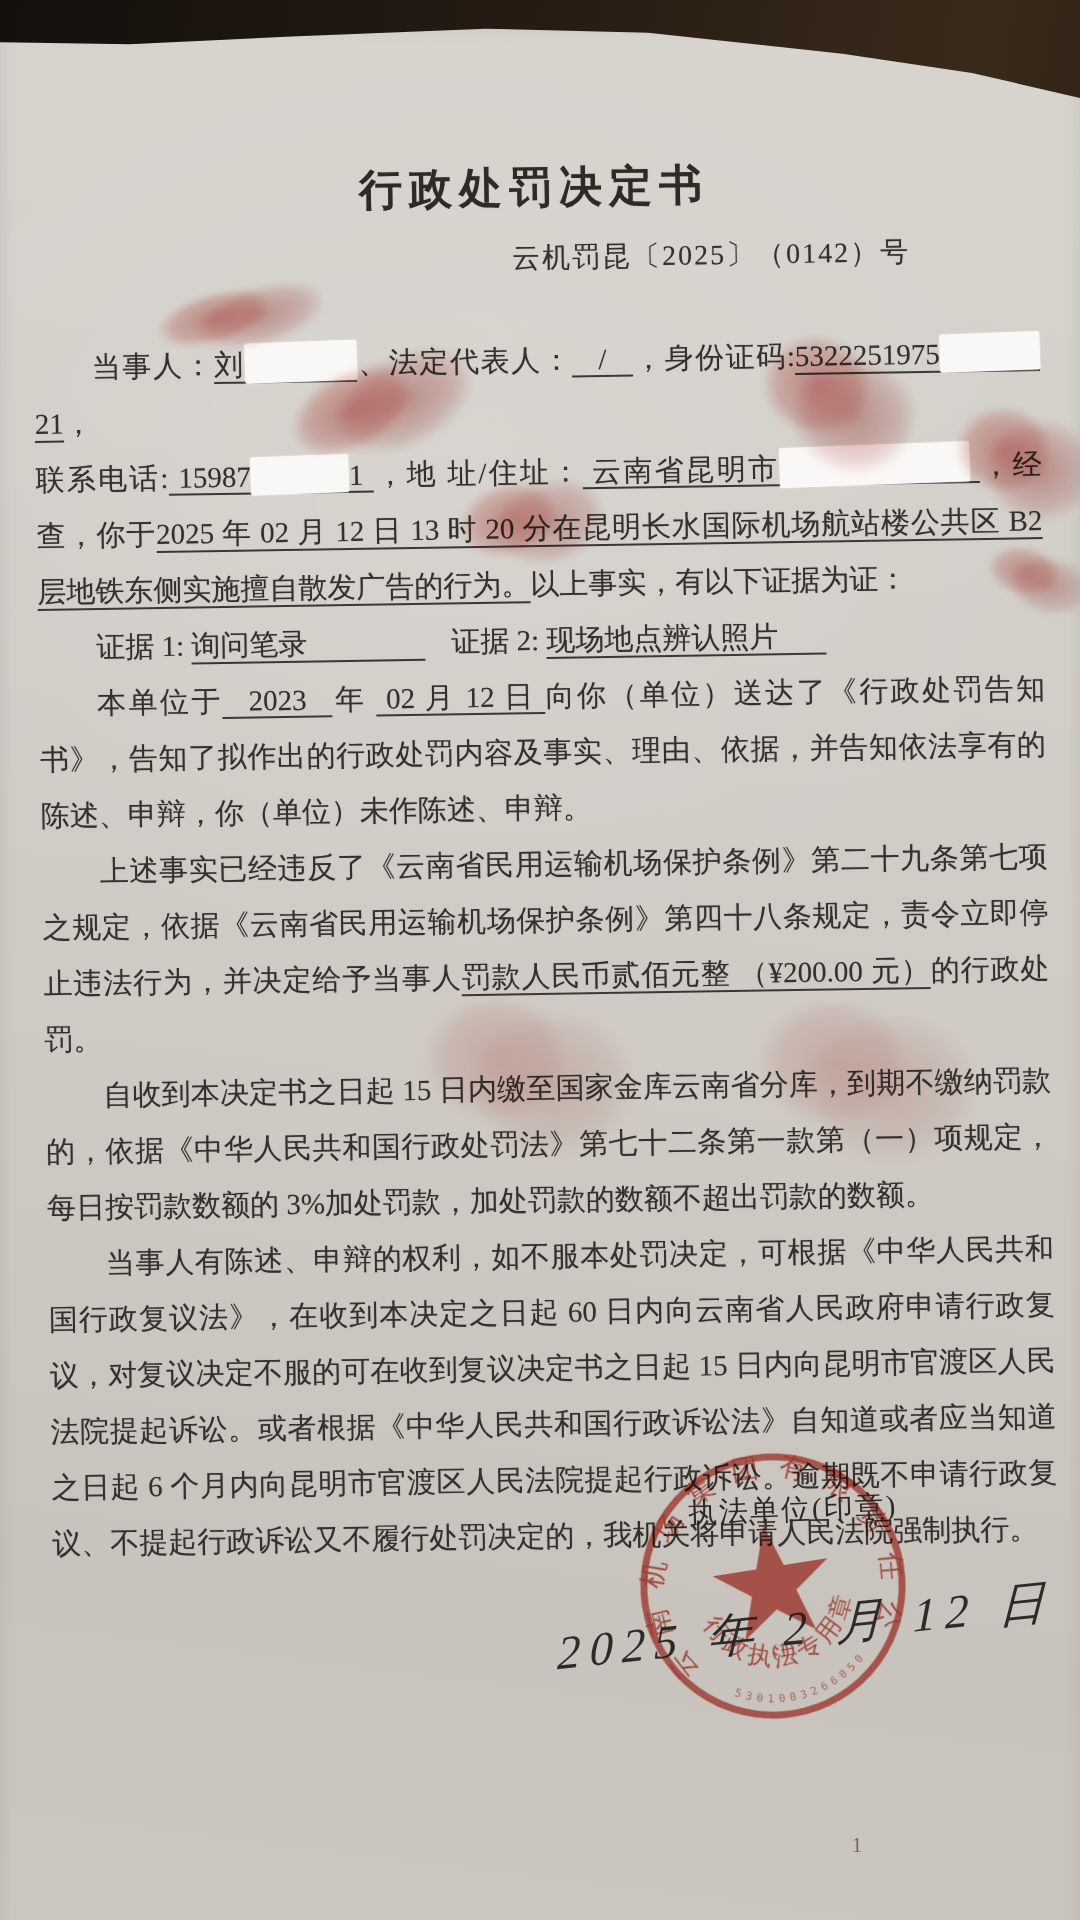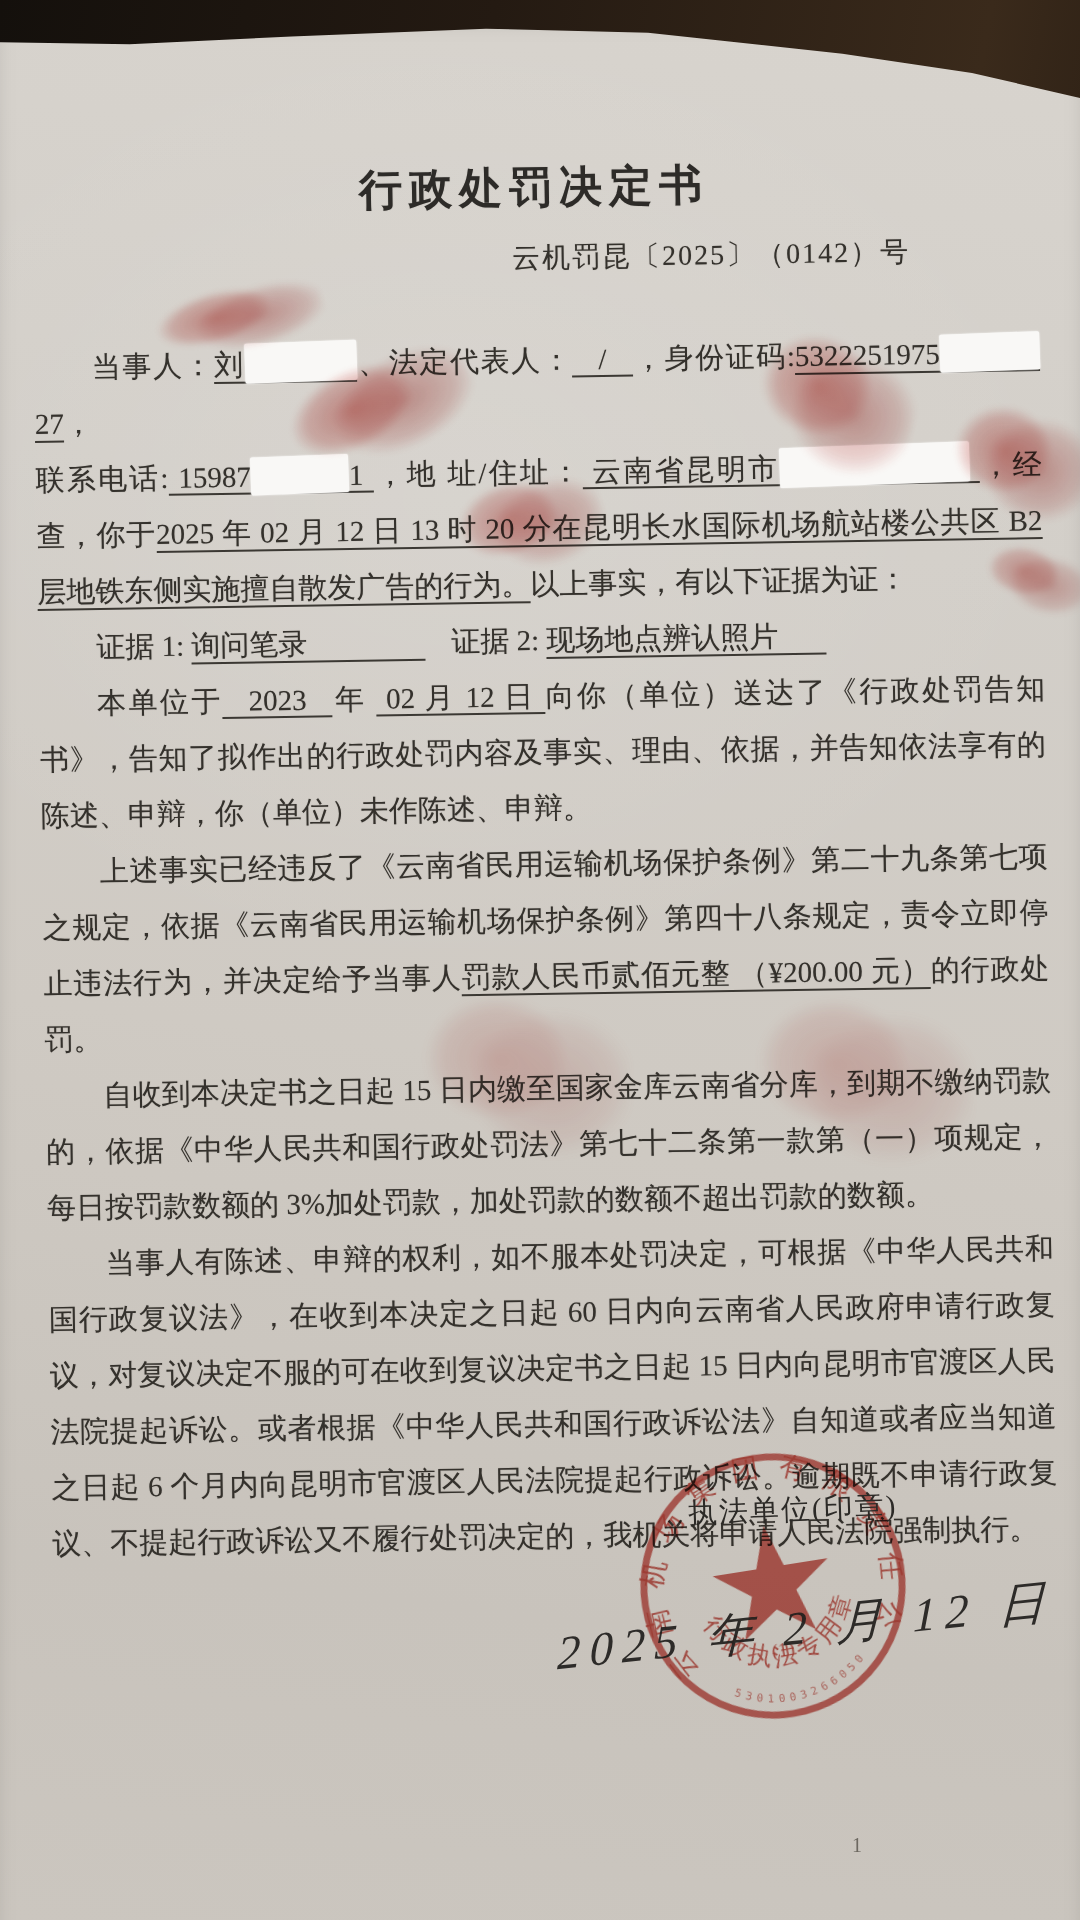--- a/index.html
+++ b/index.html
@@ -72,21 +72,21 @@
 <div class="photo">
 
   <div class="paper">
     <div class="doc">
 
       <h1 class="title">行政处罚决定书</h1>
       <div class="doc-no">云机罚昆〔2025〕（0142）号</div>
 
       <div class="body-block">
 
-        <p class="para"><span>当事人：</span><span class="u"><span>刘</span><span class="redact r-name"></span></span><span>、</span><span>法定代表人：</span><span class="u pad-slash"><span>/</span></span><span>，身份证码:</span><span class="u"><span>5322251975</span><span class="redact r-id"></span><span>27</span></span><span>，</span></p>
+        <p class="para"><span>当事人：</span><span class="u"><span>刘</span><span class="redact r-name"></span></span><span>、</span><span>法定代表人：</span><span class="u pad-slash"><span>/</span></span><span>，身份证码:</span><span class="u"><span>5322251975</span><span class="redact r-id"></span><span>21</span></span><span>，</span></p>
 
         <p class="flow"><span>联系电话:</span><span class="u pad-sm"><span>15987</span><span class="redact r-phone"></span><span>1</span></span><span>，地 址/住址：</span><span class="u pad-sm"><span>云南省昆明市</span><span class="redact r-addr"></span></span><span>，经查，</span><span>你于</span><span class="u">2025 年 02 月 12 日 13 时 20 分在昆明长水国际机场航站楼公共区 B2 层地铁东侧实施擅自散发广告的行为。</span><span>以上事实，有以下证据为证：</span></p>
 
         <p class="para"><span>证据 1:</span> <span class="u tail1">询问笔录</span><span class="gap"></span><span>证据 2:</span> <span class="u tail2">现场地点辨认照片</span></p>
 
         <p class="para"><span>本单位于</span><span class="u pad-slash"><span>2023</span></span><span>年</span> <span class="u pad-sm"><span>02 月 12 日</span></span><span>向你（单位）送达了《行政处罚告知书》，告知了拟作出的行政处罚内容及事实、理由、依据，并告知依法享有的陈述、申辩，你（单位）未作陈述、申辩。</span></p>
 
         <p class="para"><span>上述事实已经违反了《云南省民用运输机场保护条例》第二十九条第七项之规定，依据《云南省民用运输机场保护条例》第四十八条规定，责令立即停止违法行为，并决定给予当事人</span><span class="u">罚款人民币贰佰元整 （¥200.00 元）</span><span>的行政处罚。</span></p>
 
         <p class="para">自收到本决定书之日起 15 日内缴至国家金库云南省分库，到期不缴纳罚款的，依据《中华人民共和国行政处罚法》第七十二条第一款第（一）项规定，每日按罚款数额的 3%加处罚款，加处罚款的数额不超出罚款的数额。</p>

